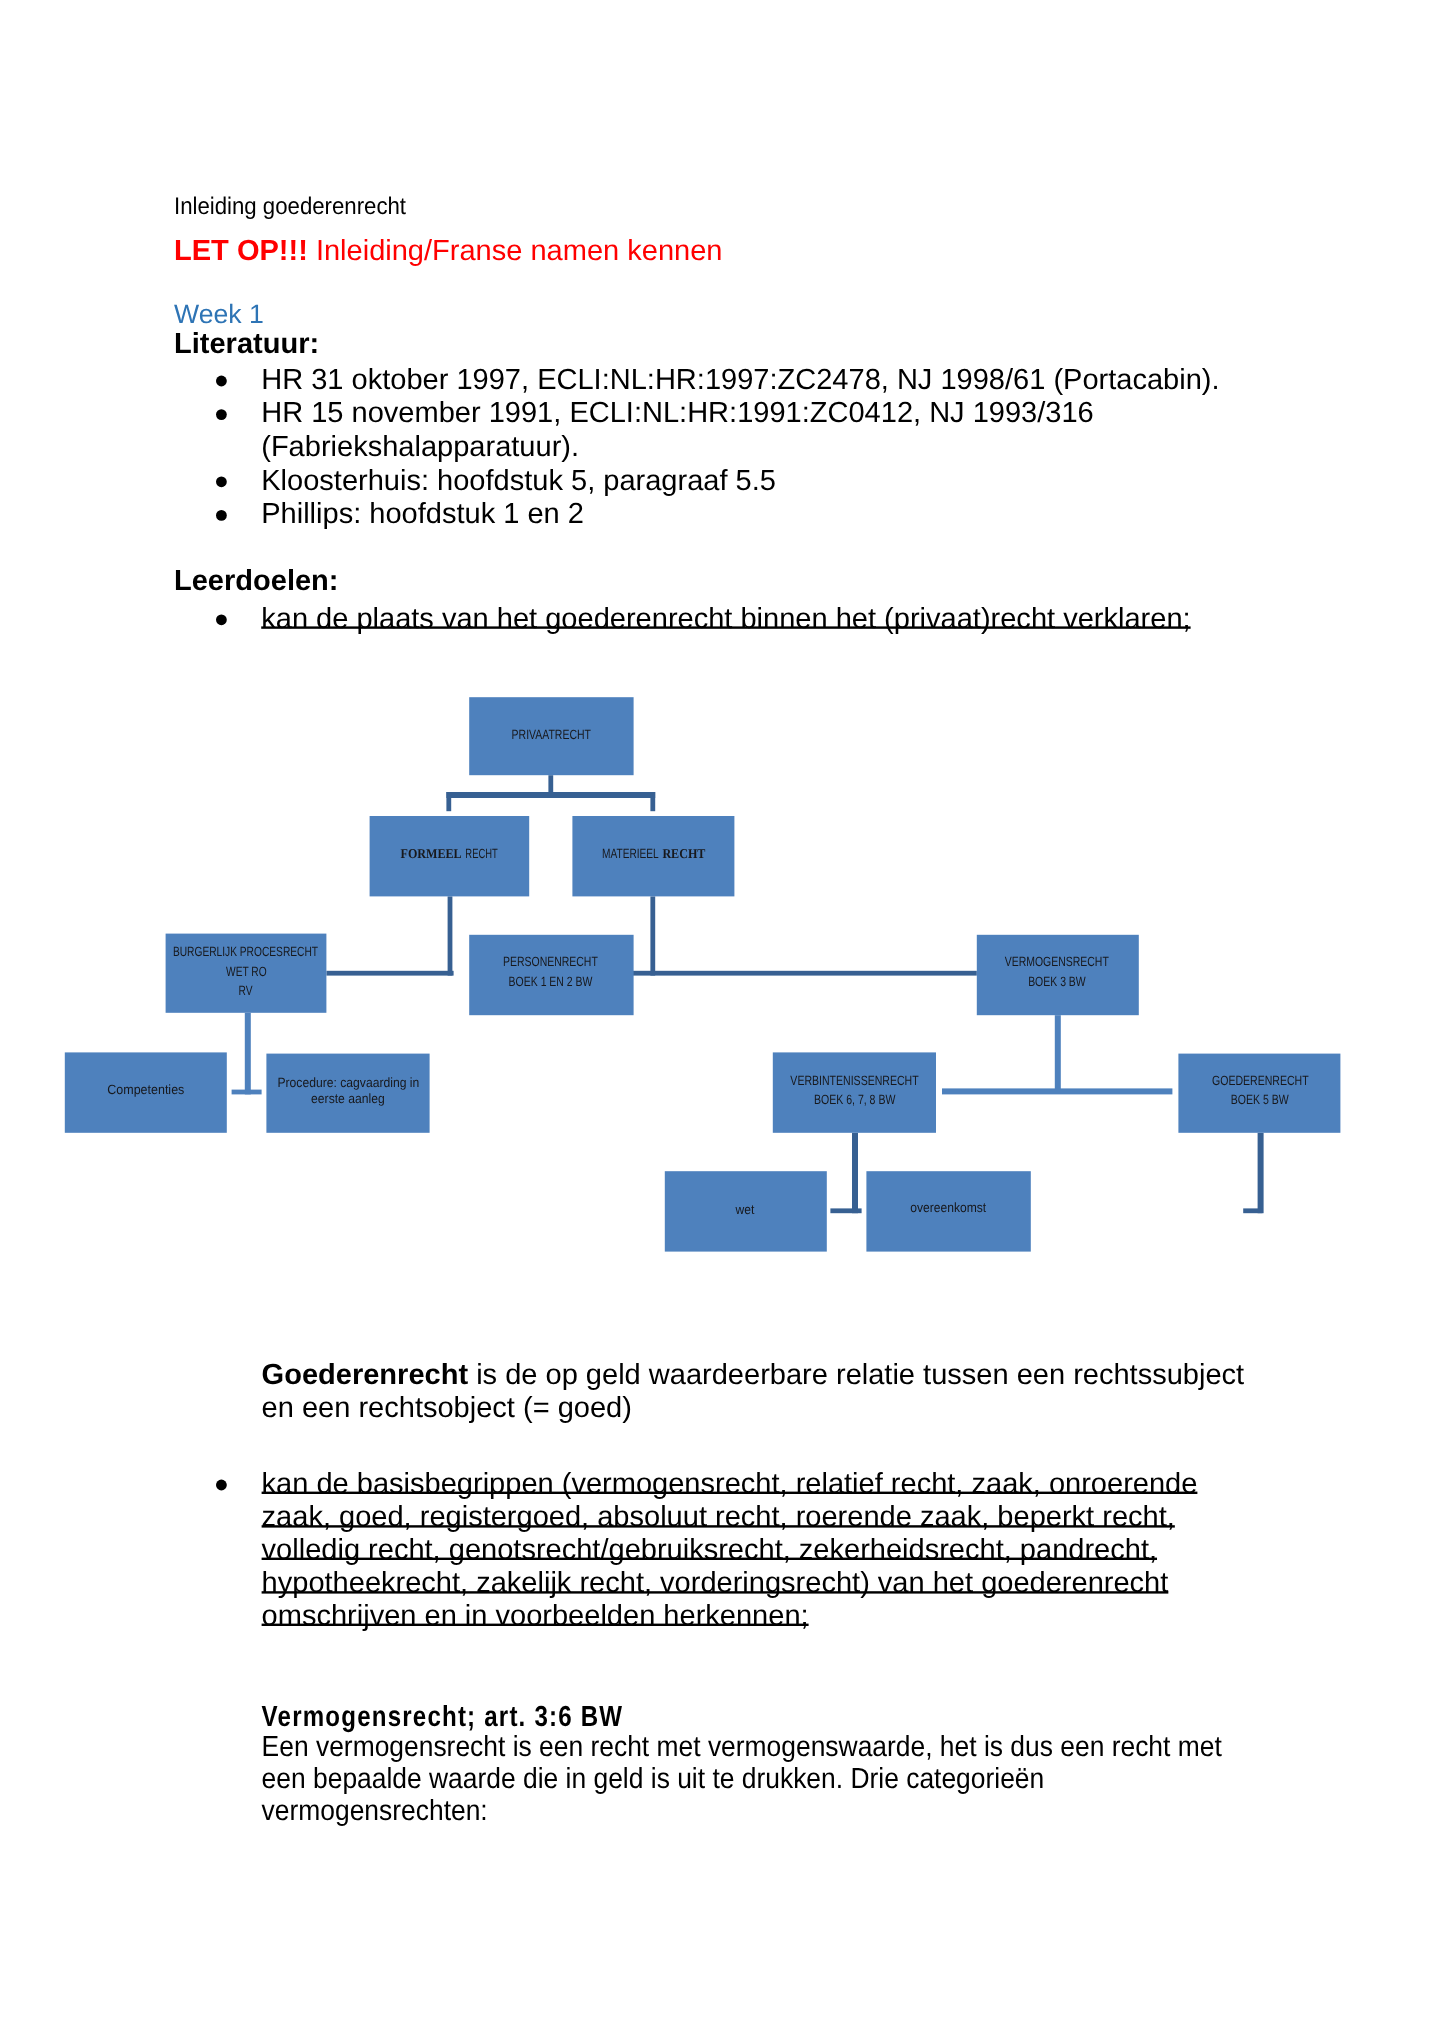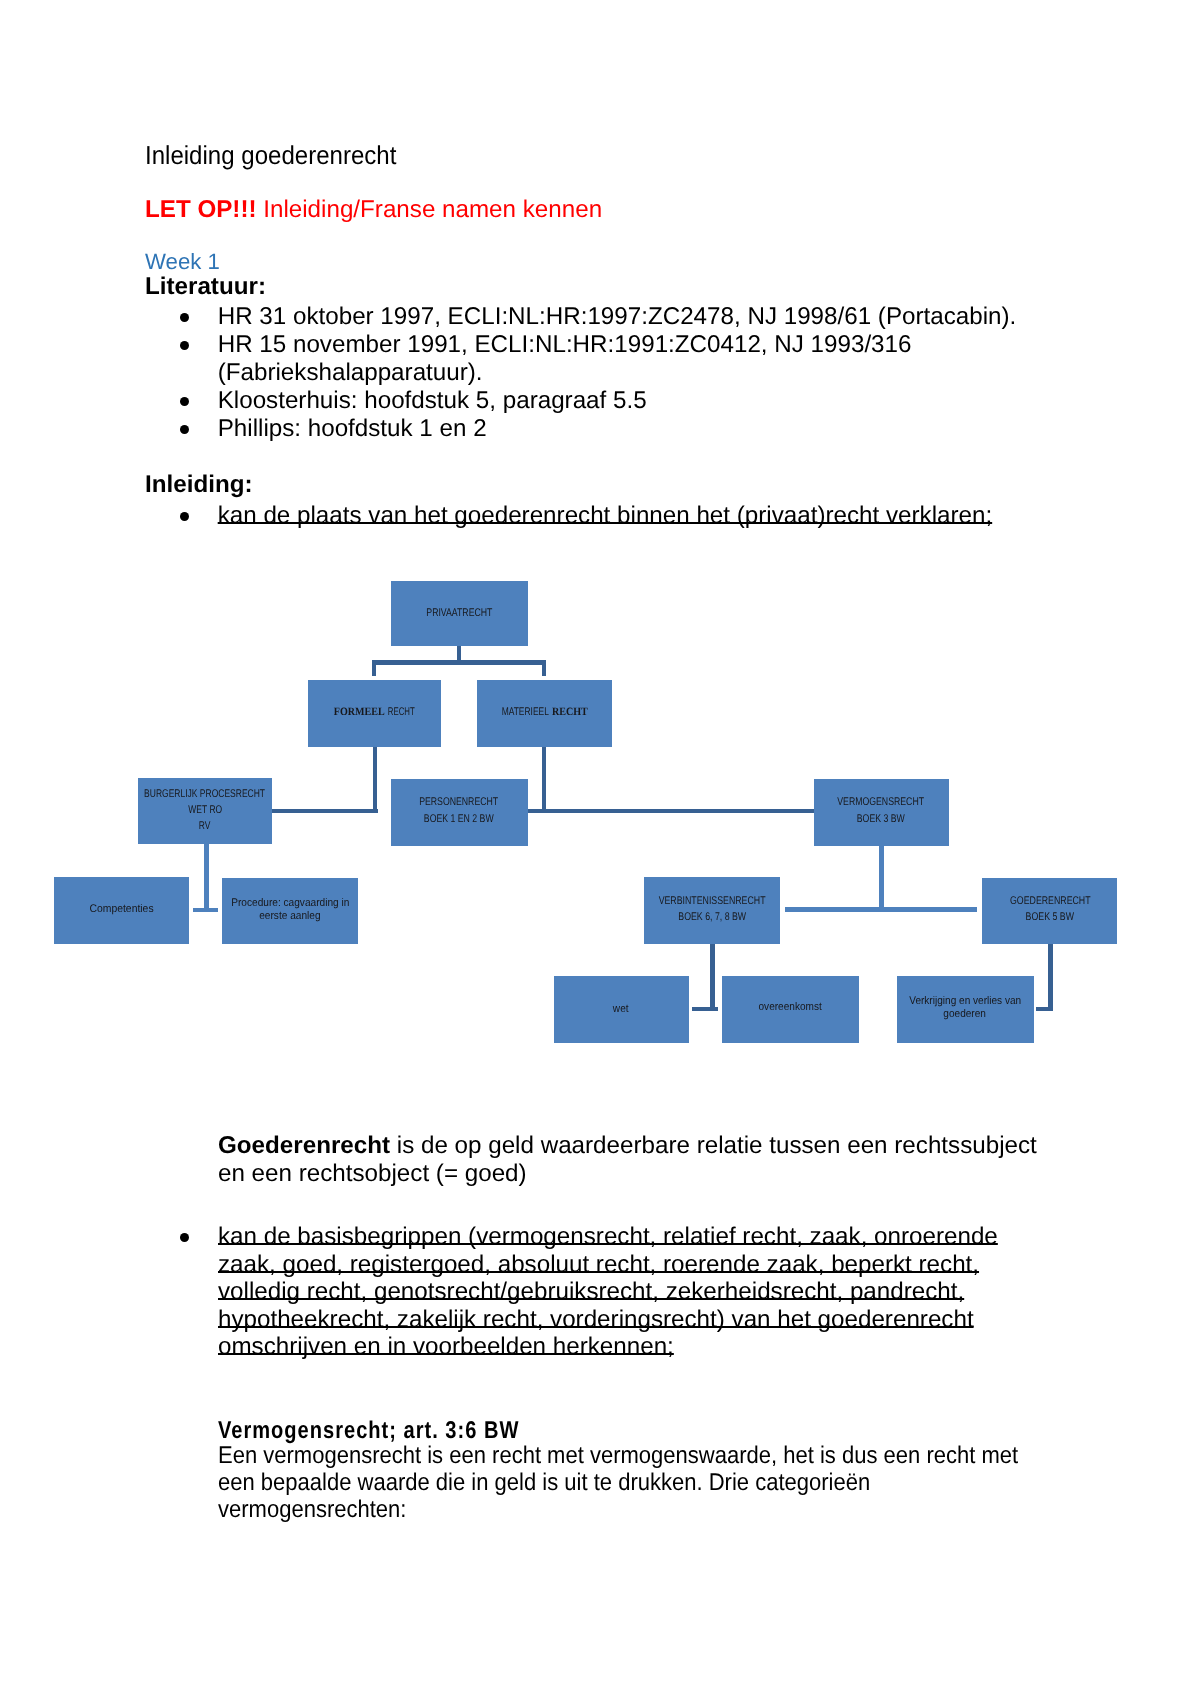--- a/index.html
+++ b/index.html
@@ -25,21 +25,21 @@
              position:relative;left:-50%;}
   .node .lbl i{font-style:normal;display:inline-block;}
   .node .lbl i.serif-bold{font-family:"Liberation Serif",serif;font-weight:bold;}
   .conn{position:absolute;background:#376092;}
 </style>
 <style>.red{color:#FF0000;} .blue{color:#2E74B5;}.page{background:#FFFFFF;} .node{background:#4E81BD;}.conn{background:#376092;} .node .lbl{color:#17181C;}</style></head>
 <body>
 
 <div class="page">
 
-  <div class="abs body-text" style="left:145px;top:141px;font-size:26px;"><span class="narrow" style="transform:scaleX(0.925)">Inleiding goederenrecht</span></div>
+  <div class="abs body-text" style="left:145px;top:158px;font-size:20px;"><span class="narrow" style="transform:scaleX(0.925)">Inleiding goederenrecht</span></div>
 
   <div class="abs body-text" style="left:145px;top:196px;">
     <span class="bold red">LET OP!!!</span><span class="red"> Inleiding/Franse namen kennen</span>
   </div>
 
   <div class="abs body-text blue" style="left:145px;top:248px;font-size:22.2px;">Week 1</div>
 
   <div class="abs body-text bold" style="left:145px;top:273px;">Literatuur:</div>
 
   <div class="abs" style="left:180px;top:303px;width:880px;">
@@ -49,21 +49,21 @@
     <div class="bullet-dot" style="left:0px;top:38px;"></div>
     <div class="body-text abs" style="left:37.7px;top:28px;width:800px;">HR 15 november 1991, ECLI:NL:HR:1991:ZC0412, NJ 1993/316 (Fabriekshalapparatuur).</div>
 
     <div class="bullet-dot" style="left:0px;top:94px;"></div>
     <div class="body-text abs" style="left:37.7px;top:84px;width:850px;">Kloosterhuis: hoofdstuk 5, paragraaf 5.5</div>
 
     <div class="bullet-dot" style="left:0px;top:122px;"></div>
     <div class="body-text abs" style="left:37.7px;top:112px;width:850px;">Phillips: hoofdstuk 1 en 2</div>
   </div>
 
-  <div class="abs body-text bold" style="left:145px;top:471px;">Inleiding:</div>
+  <div class="abs body-text bold" style="left:145px;top:471px;">Leerdoelen:</div>
 
   <div class="abs" style="left:180px;top:502px;width:880px;">
     <div class="bullet-dot" style="left:0px;top:10px;"></div>
     <div class="body-text abs ul" style="left:37.7px;top:0;width:850px;">kan de plaats van het goederenrecht binnen het (privaat)recht verklaren;</div>
   </div>
 
   <div class="dgm">
       <div class="conn" style="left: 456.6px; top: 630px; width: 4.6px; height: 16px;"></div>
       <div class="conn" style="left: 372px; top: 644.3px; width: 174px; height: 4.7px;"></div>
       <div class="conn" style="left: 372px; top: 644.3px; width: 4.4px; height: 15.3px;"></div>
@@ -116,24 +116,20 @@
       <div class="node" style="left: 982.4px; top: 861.5px; width: 135px; height: 66.5px;">
         <div class="lbl" style="top: 18.35px;"><span style="transform: scaleX(0.785);">GOEDERENRECHT</span></div>
         <div class="lbl" style="top: 34.65px;"><span style="transform: scaleX(0.785);">BOEK 5 BW</span></div>
       </div>
       <div class="node" style="left: 553.5px; top: 959.5px; width: 135px; height: 67px;">
         <div class="lbl" style="top: 28.05px;"><span style="transform: scaleX(0.9);">wet</span></div>
       </div>
       <div class="node" style="left: 721.5px; top: 959.5px; width: 137.5px; height: 67px;">
         <div class="lbl" style="top: 26.85px;"><span style="transform: scaleX(0.9);">overeenkomst</span></div>
       </div>
-      <div class="node" style="left: 896.5px; top: 959.5px; width: 137px; height: 67px;">
-        <div class="lbl" style="top: 20.45px;"><span style="transform: scaleX(0.9);">Verkrijging en verlies van</span></div>
-        <div class="lbl" style="top: 33.25px;"><span style="transform: scaleX(0.9);">goederen</span></div>
-      </div>
     </div>
 
   <div class="abs body-text" style="left:218px;top:1110px;width:830px;line-height:28.2px;margin-top:22px;">
     <span class="bold">Goederenrecht</span><span> is de op geld waardeerbare relatie tussen een rechtssubject en een rechtsobject (= goed)</span>
   </div>
 
   <div class="abs" style="left:180px;top:1223px;width:880px;">
     <div class="bullet-dot" style="left:0px;top:10px;"></div>
     <div class="body-text abs ul" style="left:38px;top:0;width:790px;line-height:27.5px;">kan de basisbegrippen (vermogensrecht, relatief recht, zaak, onroerende zaak, goed, registergoed, absoluut recht, roerende zaak, beperkt recht, volledig recht, genotsrecht/gebruiksrecht, zekerheidsrecht, pandrecht, hypotheekrecht, zakelijk recht, vorderingsrecht) van het goederenrecht omschrijven en in voorbeelden herkennen;</div>
   </div>

